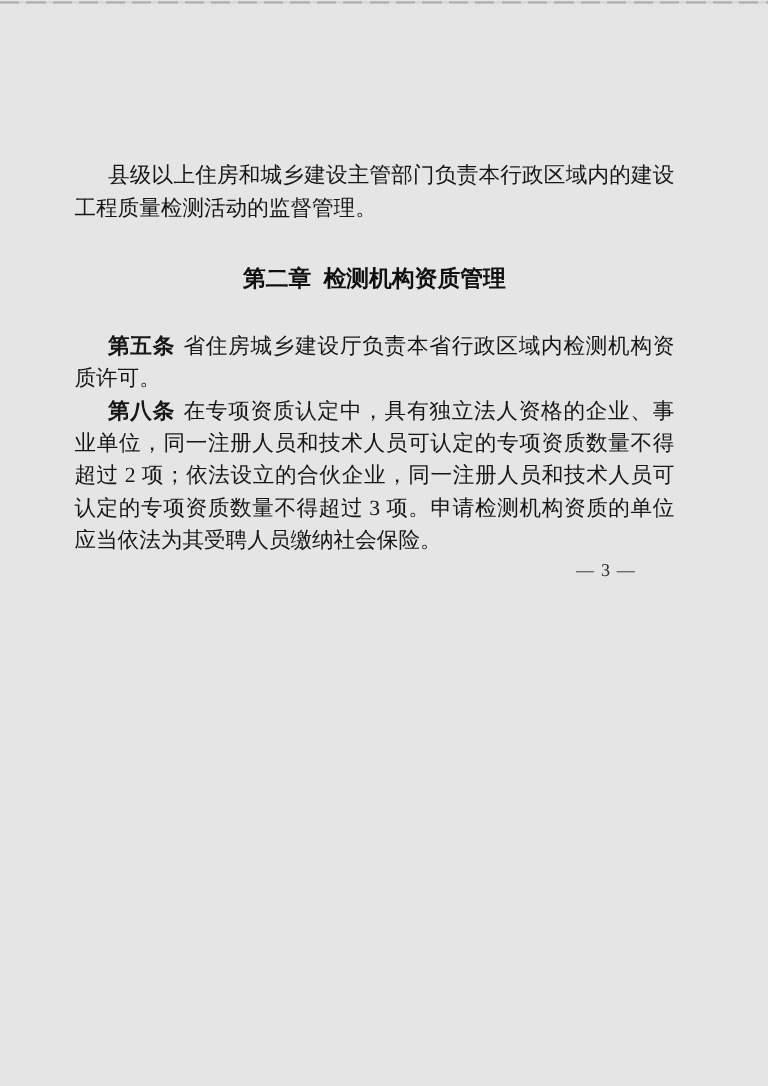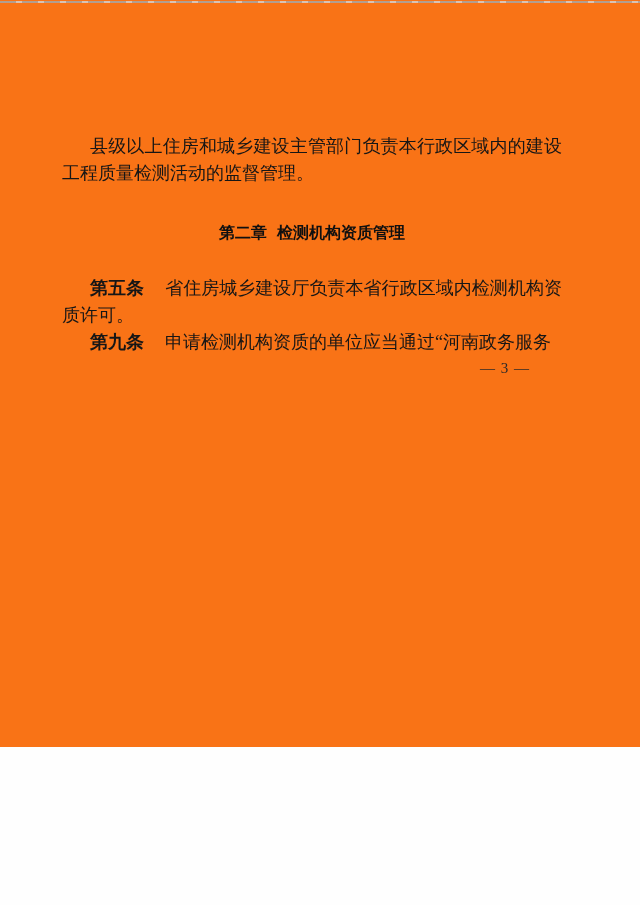--- a/index.html
+++ b/index.html
@@ -10,22 +10,22 @@
     width: 640px;
     height: 905px;
     background: #fefefe;
     overflow: hidden;
     font-family: "Liberation Serif", "DejaVu Serif", serif;
     color: #161616;
   }
   .page {
     position: relative;
     width: 640px;
-    height: 747px;
-    background: #f97316;
+    height: 905px;
+    background: #e5e5e5;
   }
   .scan-line {
     position: absolute;
     top: 1px;
     left: 0;
     width: 640px;
     height: 2px;
     background: repeating-linear-gradient(90deg,
       #a6a6a6 0px, #a6a6a6 16px,
       #d2d2d2 16px, #d2d2d2 22px);
@@ -42,33 +42,33 @@
     text-align: justify;
     text-justify: inter-character;
   }
   .content p {
     margin: 0;
     text-indent: 28px;
   }
   .term {
     font-family: "Liberation Sans", "DejaVu Sans", sans-serif;
     font-weight: bold;
-    margin-right: 21px;
+    margin-right: 7px;
   }
   .term:empty {
     margin: 0;
     display: none;
   }
   .chapter-heading {
     margin: 31px 0 27px 0;
     text-align: center;
     text-indent: 0;
     font-family: "Liberation Sans", "DejaVu Sans", sans-serif;
     font-weight: bold;
-    font-size: 16px;
+    font-size: 19px;
     line-height: 30px;
     color: #101010;
   }
   .chapter-heading .gap {
     display: inline-block;
     width: 10px;
   }
   .page-number {
     margin-top: 4px;
     text-align: right;
@@ -92,20 +92,20 @@
     <p><span>县级以上住房和城乡建设主管部门负责本行政区域内的建设工程质量检测活动的监督管理。</span></p>
 
     <div class="chapter-heading"><span>第二章</span><span class="gap"></span><span>检测机构资质管理</span></div>
 
     <p><b class="term">第五条</b><span>省住房城乡建设厅负责本省行政区域内检测机构资质许可。</span></p>
 
 
 
 
 
+    <p><b class="term">第八条</b><span>在专项资质认定中，具有独立法人资格的企业、事业单位，同一注册人员和技术人员可认定的专项资质数量不得超过 2 项；依法设立的合伙企业，同一注册人员和技术人员可认定的专项资质数量不得超过 3 项。申请检测机构资质的单位应当依法为其受聘人员缴纳社会保险。</span></p>
 
-    <p><b class="term">第九条</b><span>申请检测机构资质的单位应当通过“河南政务服务</span></p>
 
     <div class="page-number">— 3 —</div>
 
   </div>
 
 </div>
 
 </body></html>

